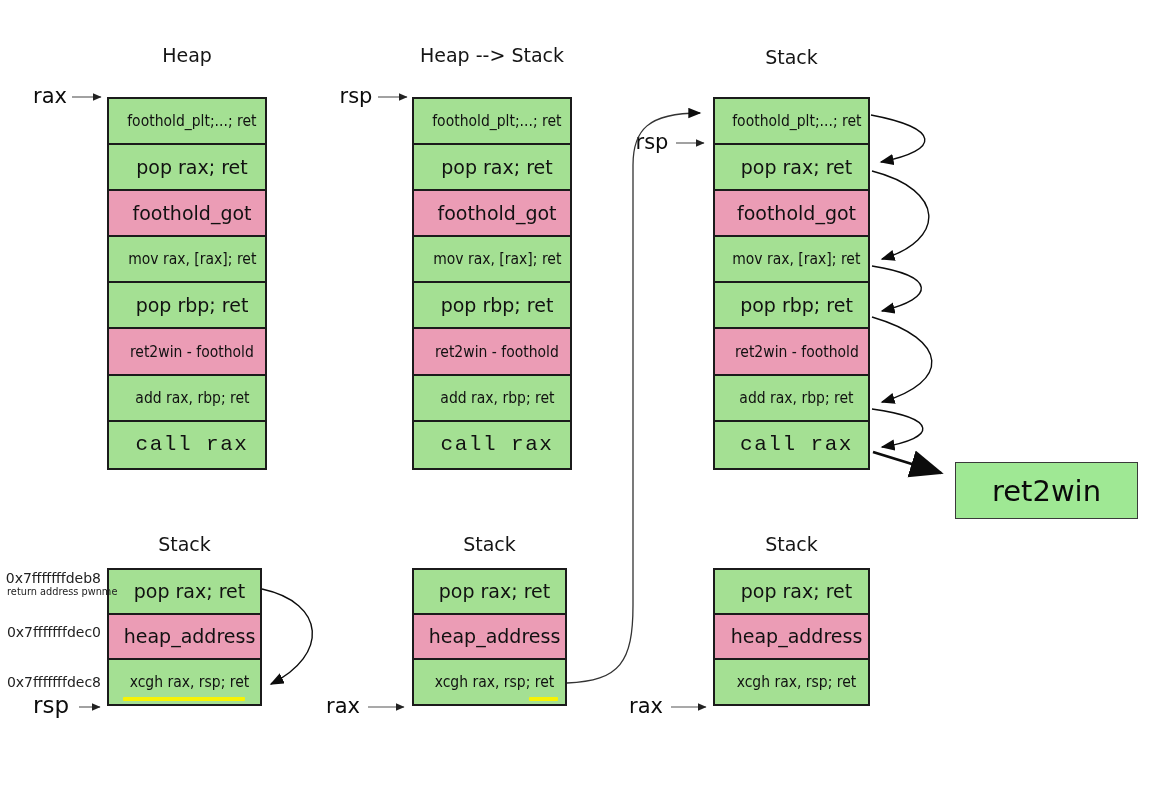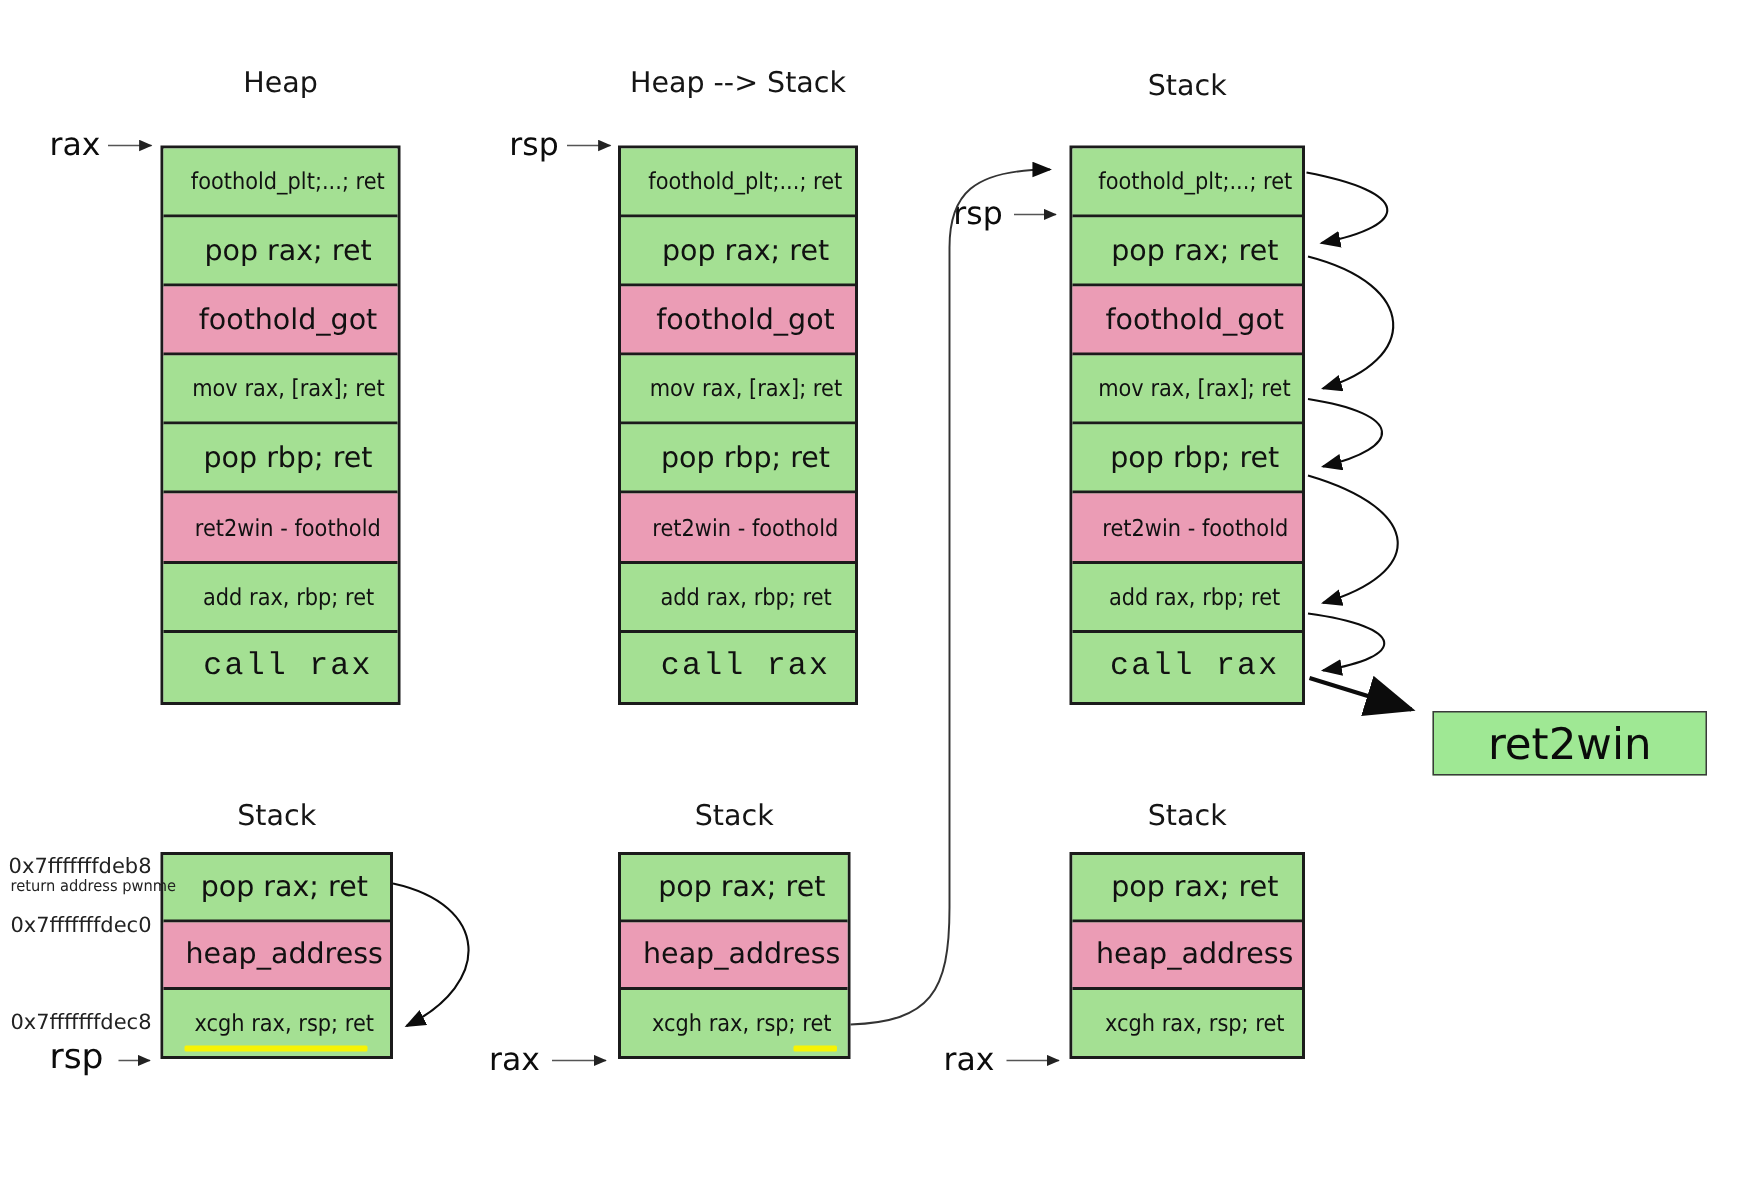--- a/index.html
+++ b/index.html
@@ -33,21 +33,21 @@
   .reg-label{
     position:absolute;font-size:21px;color:#0c0c0c;z-index:4;white-space:nowrap;text-align:center;
   }
   .reg-label.bigger{font-size:23px;}
   .addr{
     position:absolute;z-index:4;text-align:right;width:101px;left:0;
     font-size:14px;color:#222;white-space:nowrap;
   }
   .addr.cond{font-size:10.5px;transform:scaleX(0.93);transform-origin:right center;}
   .ret2win-box{
-    position:absolute;left:955px;top:474px;width:183px;height:43px;
+    position:absolute;left:955px;top:462px;width:183px;height:57px;
     background:#9fe894;border:1.5px solid #3a3a3a;box-sizing:border-box;
     display:flex;align-items:center;justify-content:center;z-index:2;
   }
   .ret2win-box span{font-size:29px;color:#0b0b0b;}
 </style>
 </head>
 <body>
 
 <div class="canvas">
 
@@ -175,21 +175,21 @@
 
   <div class="reg-label" style="left:30px;top:84px;width:40px;">rax</div>
   <div class="reg-label" style="left:336px;top:84px;width:40px;">rsp</div>
   <div class="reg-label" style="left:632px;top:130px;width:40px;">rsp</div>
   <div class="reg-label bigger" style="left:26px;top:692px;width:50px;">rsp</div>
   <div class="reg-label" style="left:322px;top:694px;width:42px;">rax</div>
   <div class="reg-label" style="left:625px;top:694px;width:42px;">rax</div>
 
   <div class="addr" style="top:570px;">0x7fffffffdeb8</div>
   <div class="addr cond" style="top:585px;">return address pwnme</div>
-  <div class="addr" style="top:609px;">0x7fffffffdec0</div>
+  <div class="addr" style="top:624px;">0x7fffffffdec0</div>
   <div class="addr" style="top:674px;">0x7fffffffdec8</div>
 
   <div class="ret2win-box">
     <span>ret2win</span>
   </div>
 
   <svg class="arrows-overlay" width="1171" height="793" viewBox="0 0 1171 793" xmlns="http://www.w3.org/2000/svg">
     <defs>
       <marker id="mSmall" markerWidth="9" markerHeight="8" refX="7.5" refY="3.5" orient="auto">
         <path d="M0,0 L8,3.5 L0,7 Z" fill="#222"></path>

